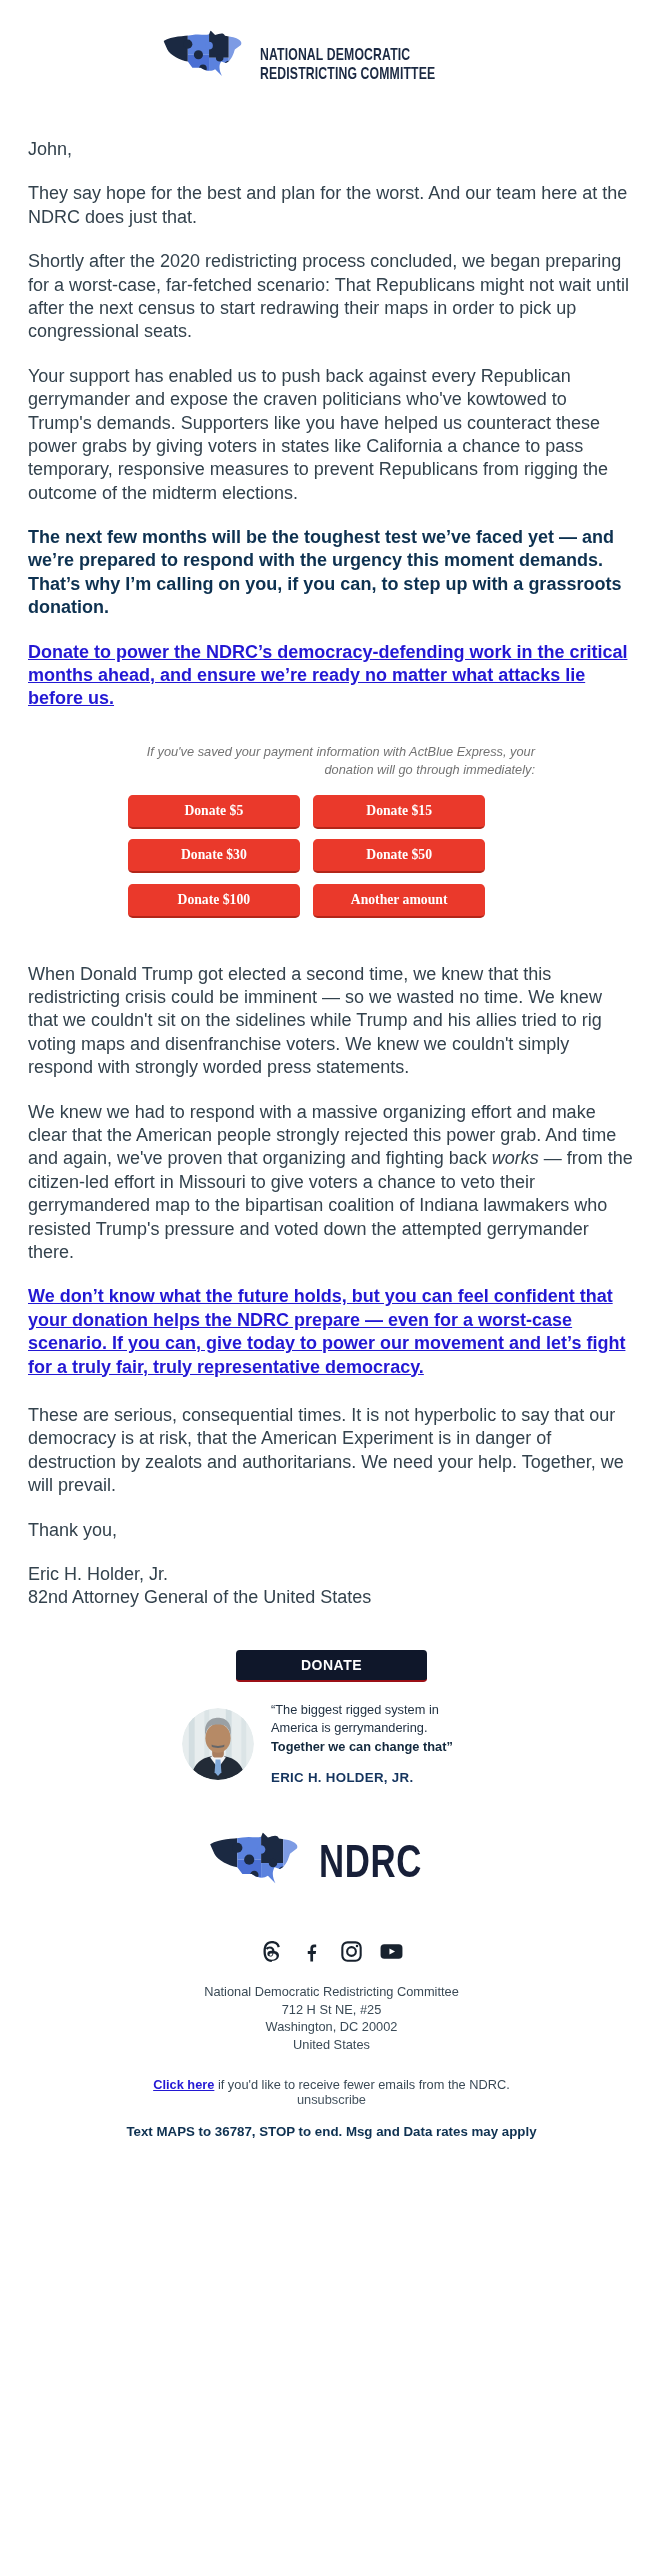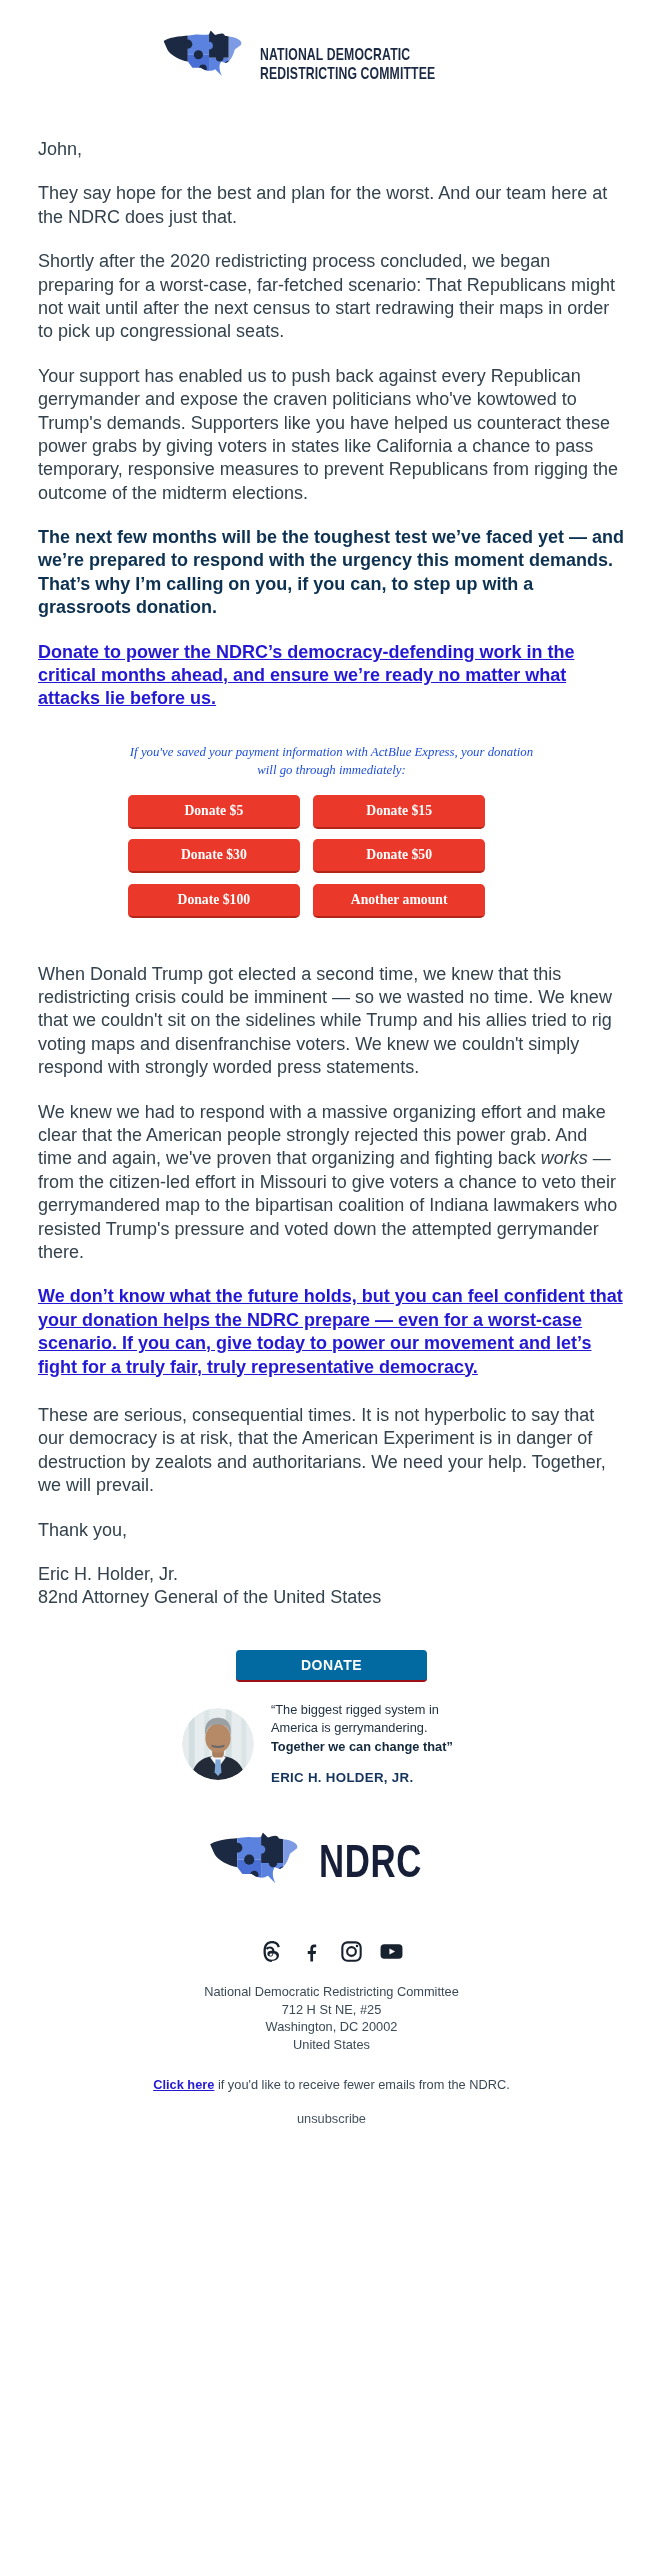--- a/index.html
+++ b/index.html
@@ -13,40 +13,40 @@
   .page { width:663px; padding:28px 0 38px; background:#fff; }
 
   
   .logo-row { display:flex; align-items:flex-end; justify-content:center; gap:9.5px; margin-bottom:55px; }
   .logo-map { width:91px; height:55px; flex:0 0 auto; }
   .logo-text { color:#1b2942; font-weight:800; font-size:17px; line-height:1.12;
                letter-spacing:0.2px; transform:scaleX(.72); transform-origin:left center;
                display:inline-block; white-space:nowrap; }
 
   
-  .copy { padding:0 38px; }
+  .copy { padding:0 28px; }
   .copy p { font-size:18px; line-height:1.3; margin-bottom:21px; color:#33424d; }
   .copy p.bold { font-weight:700; color:#0d3150; }
   .link-para { display:block; font-size:18px; line-height:1.3; margin-bottom:25px;
                font-weight:700; color:#2318d4; text-decoration:underline; cursor:pointer; }
-  .italic-note { text-align:center; font-style:italic; font-size:12.8px; line-height:1.45;
-                 color:#1d4ed8; max-width:407px; margin:32px auto 15px;font-family:Liberation Serif, serif; }
+  .italic-note { text-align:right; font-style:italic; font-size:12.8px; line-height:1.45;
+                 color:#737373; max-width:407px; margin:32px auto 15px; }
 
   
   .donate-grid { display:grid; grid-template-columns:repeat(2,172px); gap:10.4px 13.3px;
                  justify-content:center; margin:0 auto 45px; transform:translateX(-25px); }
   .grid-btn { display:flex; align-items:center; justify-content:center; height:34px;
               background:#ea392b; border:none; border-bottom:2.8px solid #b22619;
               border-radius:4.7px; color:#fff; font-weight:700; font-size:13.7px;
               font-family:Liberation Serif, serif; cursor:pointer; }
 
   
   .donate-cta { display:flex; align-items:center; justify-content:center;
                 width:191px; height:32px; margin:40px auto 19px;
-                background:#0369a1; border:none; border-bottom:2.8px solid #9c1016;
+                background:#0f172a; border:none; border-bottom:2.8px solid #9c1016;
                 border-radius:3.8px; color:#fff; font-weight:700; font-size:14px;
                 letter-spacing:0.5px; font-family:"Liberation Sans", sans-serif; cursor:pointer; }
 
   
   .quote-row { display:flex; align-items:center; justify-content:center; gap:17px; margin:5.7px 0 42px; }
   .avatar { width:72px; height:72px; border-radius:50%; overflow:hidden; flex:0 0 auto; }
   .quote-text { width:210px; font-size:12.8px; line-height:1.45; color:#223243; }
   .quote-text .q-bold { font-weight:700; color:#12283d; }
   .quote-attr { margin-top:11.4px; font-weight:800; font-size:13.3px; color:#14345e; letter-spacing:0.3px; }
 
@@ -55,21 +55,21 @@
               text-align:center; font-size:13.7px; line-height:1.45; color:#33424d; }
 
   
   .footer-logo { display:flex; align-items:center; justify-content:center; gap:11.4px; margin-bottom:47px; }
   .footer-logo .logo-map2 { width:102px; height:63px; }
   .ndrc-word { color:#171f38; font-weight:800; font-size:47px; transform:scaleX(.74);
                transform-origin:left center; display:inline-block; letter-spacing:0.9px; }
   .social-row { display:flex; align-items:center; justify-content:center; gap:15px; margin-bottom:19px; }
   .social-row .social { width:25px; height:25px; display:flex; align-items:center; justify-content:center; cursor:pointer; }
   .addr { text-align:center; font-size:12.8px; line-height:1.38; color:#3a4a56; margin-bottom:23px; }
-  .fewer { text-align:center; font-size:12.8px; color:#3a4a56; margin-bottom:19px; }
+  .fewer { text-align:center; font-size:12.8px; color:#3a4a56; }
   .fewer a { font-weight:700; color:#2318d4; text-decoration:underline; cursor:pointer; }
   .unsub { text-align:center; font-size:12.8px; color:#44535f; margin-bottom:17px; text-decoration:none; display:block; cursor:pointer; }
   .sms { text-align:center; font-size:13.3px; font-weight:700; color:#0e3151; }
 </style>
 </head>
 <body>
 
 <div class="page">
 
   <div class="logo-row">
@@ -221,15 +221,16 @@
     <div>Washington, DC 20002</div>
     <div>United States</div>
   </div>
 
   <div class="fewer">
     <a>Click here</a><span> if you'd like to receive fewer emails from the NDRC.</span>
   </div>
 
   <a class="unsub">unsubscribe</a>
 
+  <div class="sms">Text MAPS to 36787, STOP to end. Msg and Data rates may apply</div>
 
 </div>
 
 
 </body></html>

